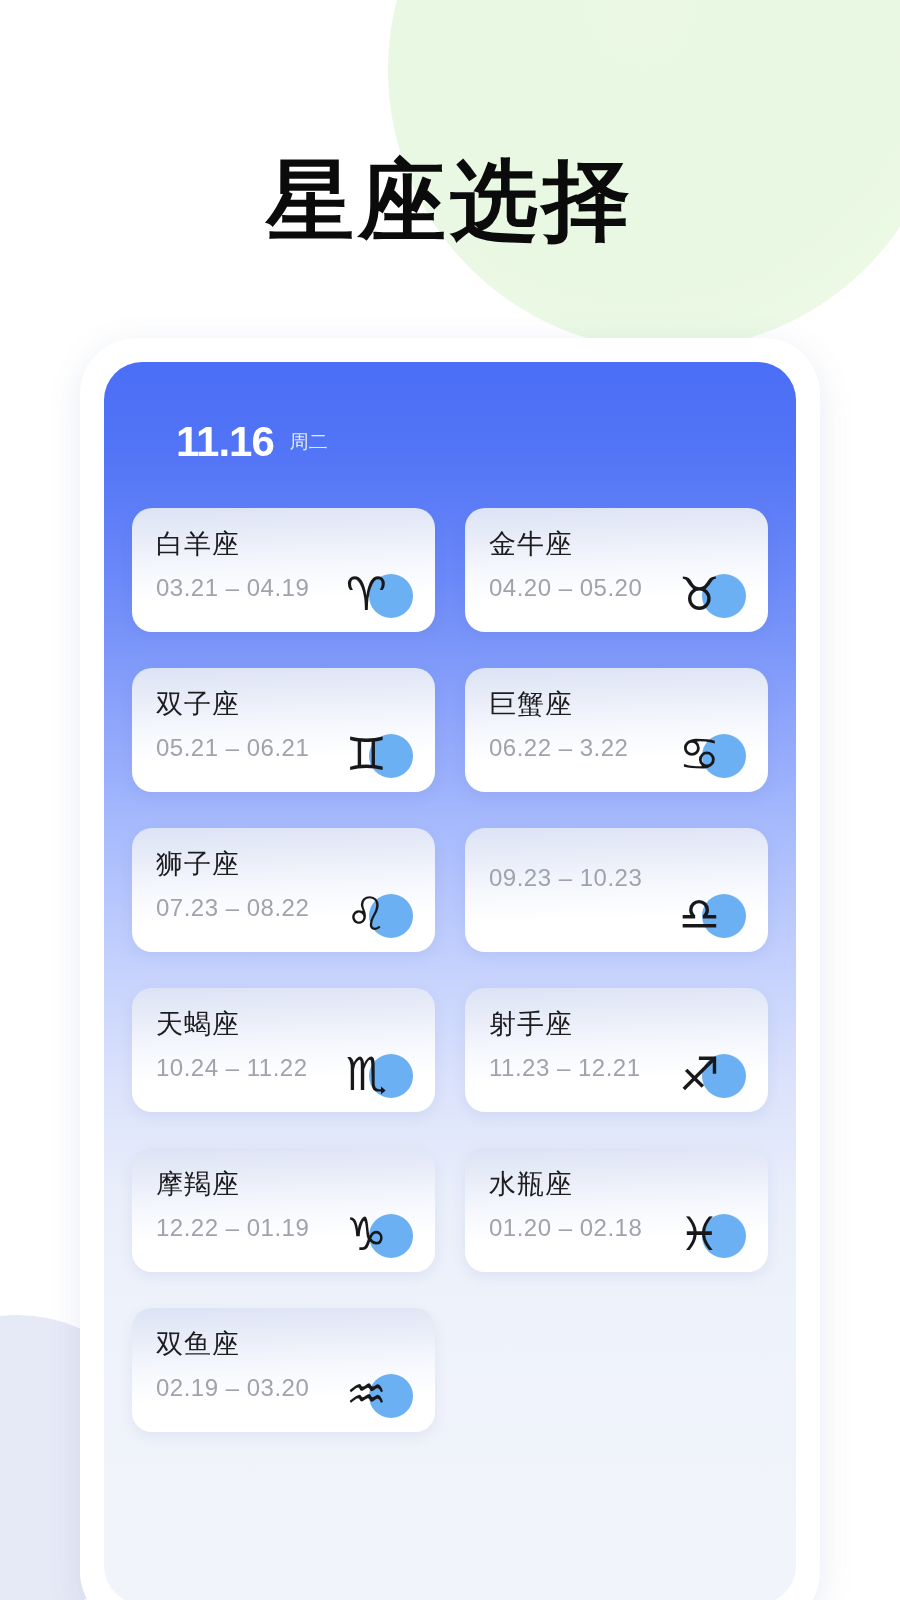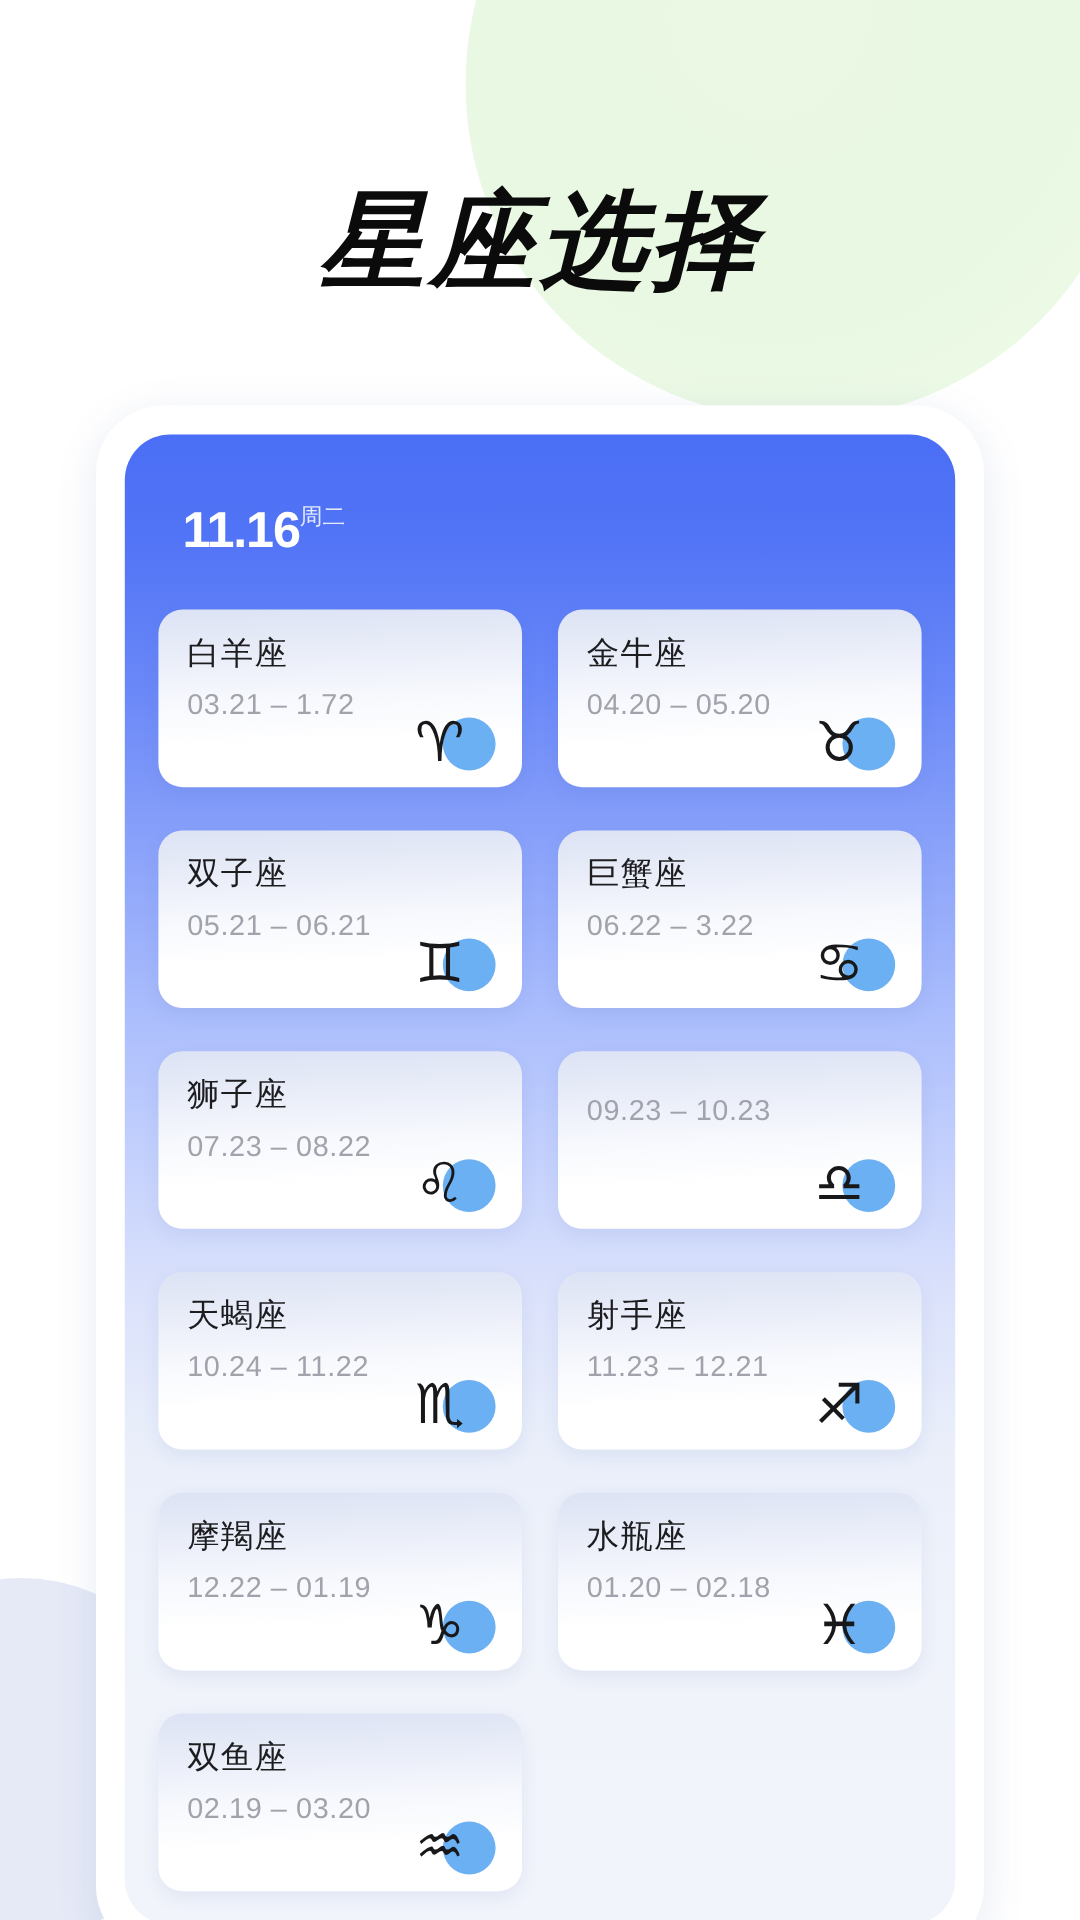--- a/index.html
+++ b/index.html
@@ -45,21 +45,20 @@
     top: 155px;
     left: 0;
     width: 900px;
     text-align: center;
     font-size: 88px;
     line-height: 1.05;
     font-weight: 700;
     color: #0b0b0c;
     letter-spacing: 4px;
     z-index: 3;
-    font-style: italic;
   }
 
   
   .phone-frame {
     position: absolute;
     left: 80px;
     top: 338px;
     width: 740px;
     height: 1290px;
     background: #ffffff;
@@ -86,21 +85,23 @@
         #f0f3fa 88%,
         #f1f4fb 100%);
     overflow: hidden;
     position: relative;
   }
 
   
   .screen-header {
     padding: 56px 0 0 48px;
     display: flex;
-    align-items: flex-start;
+    align-items: center;
+    gap: 16px;
+    margin-left: 24px;
   }
   .header-date {
     font-size: 42px;
     font-weight: 700;
     color: #ffffff;
     letter-spacing: -1px;
   }
   .header-weekday {
     font-size: 19px;
     font-weight: 400;
@@ -112,21 +113,21 @@
     margin-top: 42px;
     padding: 0 28px;
     display: grid;
     grid-template-columns: 1fr 1fr;
     column-gap: 30px;
     row-gap: 36px;
   }
 
   .zodiac-card {
     position: relative;
-    height: 148px;
+    height: 124px;
     border-radius: 20px;
     background: linear-gradient(178deg, #dce3f4 0%, #e8ecf8 22%, #f6f8fd 48%, #ffffff 72%, #ffffff 100%);
     box-shadow: 0 5px 14px rgba(70,95,170,0.09);
     padding: 22px 24px 16px 24px;
     overflow: hidden;
   }
 
   .card-name {
     font-size: 27px;
     font-weight: 500;
@@ -182,21 +183,21 @@
   <div class="phone-screen">
 
     <div class="screen-header">
       <div class="header-date">11.16</div>
       <div class="header-weekday">周二</div>
     </div>
 
     <div class="zodiac-grid">
         <div class="zodiac-card">
           <div class="card-name">白羊座</div>
-          <div class="card-range">03.21 – 1.72</div>
+          <div class="card-range">03.21 – 04.19</div>
           <div class="card-symbol-wrap">
             <div class="symbol-dot"></div>
             <div class="symbol-glyph">♈</div>
           </div>
         </div>
         <div class="zodiac-card">
           <div class="card-name">金牛座</div>
           <div class="card-range">04.20 – 05.20</div>
           <div class="card-symbol-wrap">
             <div class="symbol-dot"></div>

